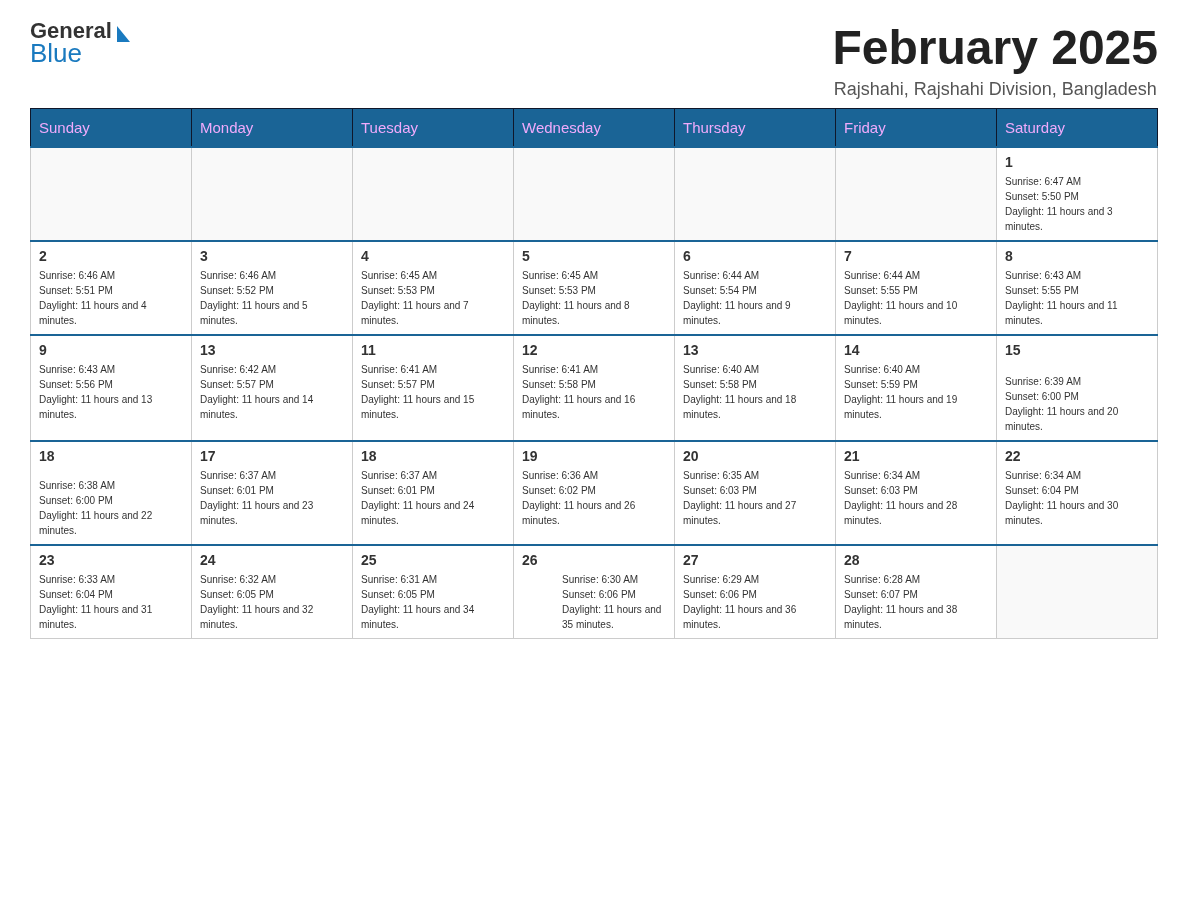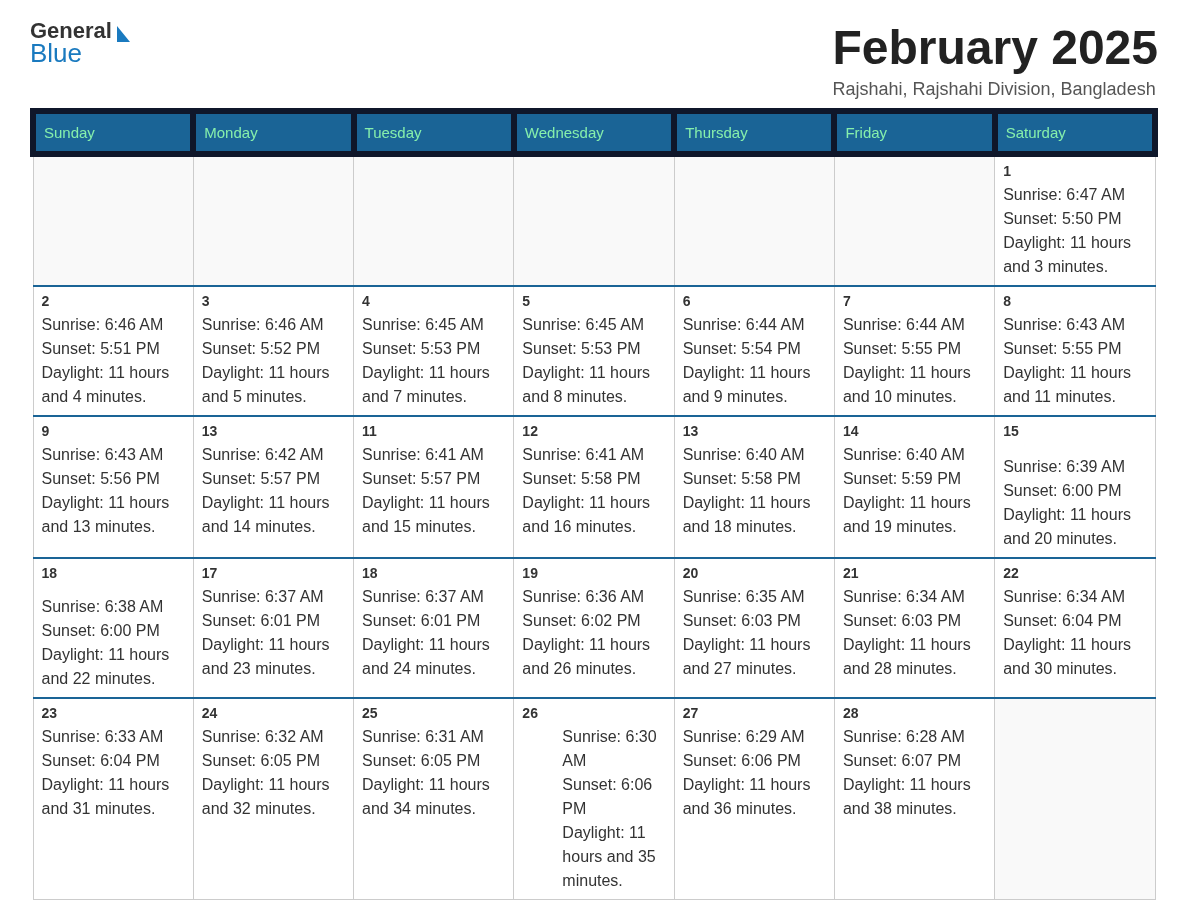--- a/index.html
+++ b/index.html
@@ -24,45 +24,45 @@
     .logo-text-blue {
       font-size: 26px;
       font-weight: normal;
       color: #1a7abf;
     }
     .logo-line2 {
       display: block;
       margin-top: -4px;
     }
     .title-section {
-      text-align: left;
+      text-align: center;
     }
     .page-title {
       font-size: 48px;
       font-weight: bold;
       color: #222;
     }
     .subtitle {
       font-size: 18px;
       color: #555;
       margin-top: 4px;
     }
     .calendar {
       width: 100%;
       border-collapse: collapse;
       margin-top: 8px;
     }
     .calendar th {
       background-color: #1a6496;
-      color: #86efac;
+      color: #f0abfc;
       padding: 10px 8px;
       text-align: left;
       font-size: 15px;
       font-weight: normal;
-      border: 6px solid #0f172a;
+      border: 1px solid #0f172a;
     }
     .calendar td {
       vertical-align: top;
       padding: 6px 8px;
       border: 1px solid #ccc;
       border-top: 2px solid #1a6496;
       background: #fff;
       width: 14.28%;
       min-height: 100px;
       font-size: 12px;
@@ -71,21 +71,21 @@
     .calendar td.empty {
       background: #f9f9f9;
     }
     .day-number {
       font-size: 14px;
       font-weight: bold;
       margin-bottom: 4px;
       display: block;
     }
     .day-info {
-      font-size: 16px;
+      font-size: 10px;
       line-height: 1.5;
       color: #333;
     }
     .logo-wrapper {
       display: inline-block;
     }
     .logo-line1 {
       display: block;
       line-height: 1;
     }

